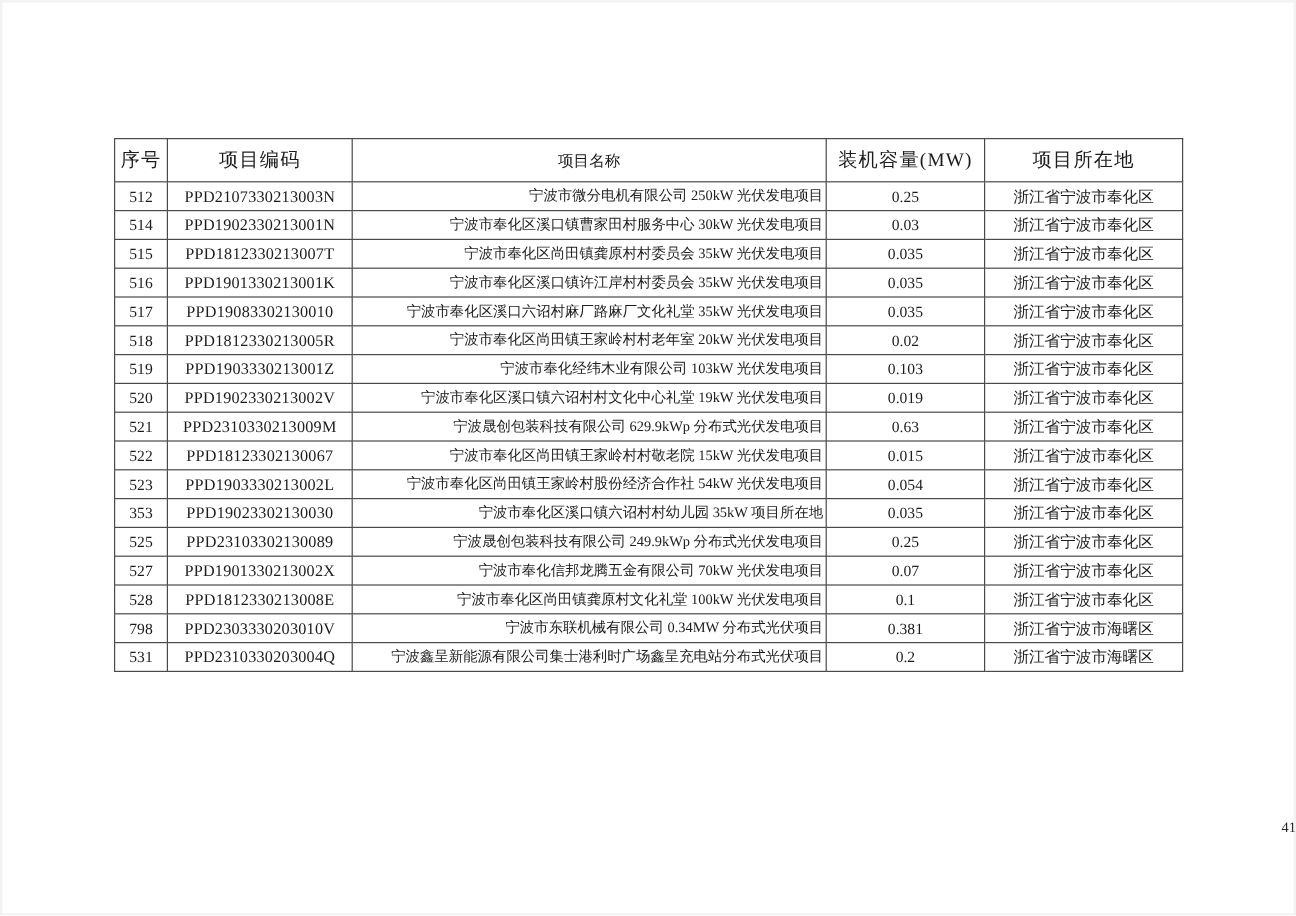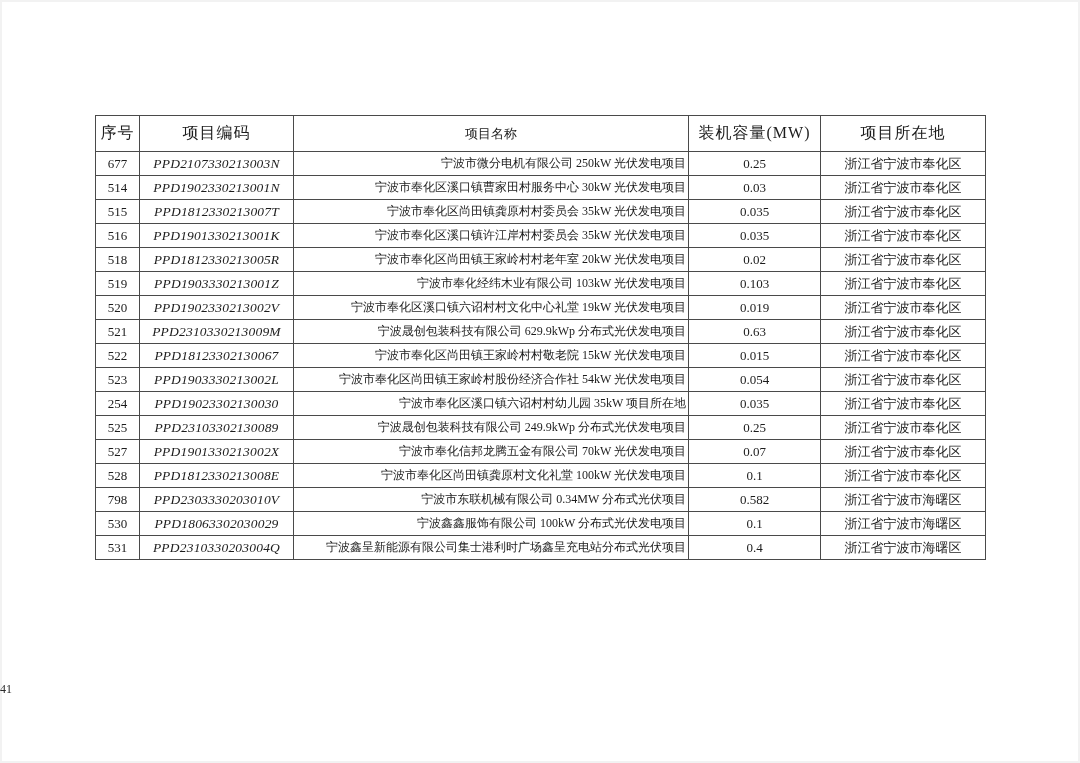--- a/index.html
+++ b/index.html
@@ -49,33 +49,32 @@
     letter-spacing: 0;
   }
   table.project-table tbody td {
     height: 23px;
     font-size: 13px;
     text-align: center;
   }
   table.project-table tbody td.col-code {
     font-size: 13.5px;
     letter-spacing: 0.2px;
-    font-style: italic;
   }
   table.project-table tbody td.col-name {
     text-align: right;
     font-size: 12px;
     padding-left: 3px;
   }
   .page-number {
     position: absolute;
     left: 0;
     right: 0;
     top: 682px;
-    text-align: left;
+    text-align: right;
     font-size: 12px;
     color: #2a2a2a;
   }
 </style>
 </head>
 <body>
 
 <div class="page">
 
   <table class="project-table">
@@ -90,21 +89,21 @@
       <tr>
         <th>序号</th>
         <th>项目编码</th>
         <th class="small-hdr">项目名称</th>
         <th>装机容量(MW)</th>
         <th>项目所在地</th>
       </tr>
     </thead>
     <tbody id="table-body">
         <tr>
-          <td class="col-serial">677</td>
+          <td class="col-serial">512</td>
           <td class="col-code">PPD2107330213003N</td>
           <td class="col-name">宁波市微分电机有限公司 250kW 光伏发电项目</td>
           <td class="col-capacity">0.25</td>
           <td class="col-location">浙江省宁波市奉化区</td>
         </tr>
         <tr>
           <td class="col-serial">514</td>
           <td class="col-code">PPD1902330213001N</td>
           <td class="col-name">宁波市奉化区溪口镇曹家田村服务中心 30kW 光伏发电项目</td>
           <td class="col-capacity">0.03</td>
@@ -118,20 +117,27 @@
           <td class="col-location">浙江省宁波市奉化区</td>
         </tr>
         <tr>
           <td class="col-serial">516</td>
           <td class="col-code">PPD1901330213001K</td>
           <td class="col-name">宁波市奉化区溪口镇许江岸村村委员会 35kW 光伏发电项目</td>
           <td class="col-capacity">0.035</td>
           <td class="col-location">浙江省宁波市奉化区</td>
         </tr>
         <tr>
+          <td class="col-serial">517</td>
+          <td class="col-code">PPD19083302130010</td>
+          <td class="col-name">宁波市奉化区溪口六诏村麻厂路麻厂文化礼堂 35kW 光伏发电项目</td>
+          <td class="col-capacity">0.035</td>
+          <td class="col-location">浙江省宁波市奉化区</td>
+        </tr>
+        <tr>
           <td class="col-serial">518</td>
           <td class="col-code">PPD1812330213005R</td>
           <td class="col-name">宁波市奉化区尚田镇王家岭村村老年室 20kW 光伏发电项目</td>
           <td class="col-capacity">0.02</td>
           <td class="col-location">浙江省宁波市奉化区</td>
         </tr>
         <tr>
           <td class="col-serial">519</td>
           <td class="col-code">PPD1903330213001Z</td>
           <td class="col-name">宁波市奉化经纬木业有限公司 103kW 光伏发电项目</td>
@@ -160,21 +166,21 @@
           <td class="col-location">浙江省宁波市奉化区</td>
         </tr>
         <tr>
           <td class="col-serial">523</td>
           <td class="col-code">PPD1903330213002L</td>
           <td class="col-name">宁波市奉化区尚田镇王家岭村股份经济合作社 54kW 光伏发电项目</td>
           <td class="col-capacity">0.054</td>
           <td class="col-location">浙江省宁波市奉化区</td>
         </tr>
         <tr>
-          <td class="col-serial">254</td>
+          <td class="col-serial">353</td>
           <td class="col-code">PPD19023302130030</td>
           <td class="col-name">宁波市奉化区溪口镇六诏村村幼儿园 35kW 项目所在地</td>
           <td class="col-capacity">0.035</td>
           <td class="col-location">浙江省宁波市奉化区</td>
         </tr>
         <tr>
           <td class="col-serial">525</td>
           <td class="col-code">PPD23103302130089</td>
           <td class="col-name">宁波晟创包装科技有限公司 249.9kWp 分布式光伏发电项目</td>
           <td class="col-capacity">0.25</td>
@@ -191,35 +197,28 @@
           <td class="col-serial">528</td>
           <td class="col-code">PPD1812330213008E</td>
           <td class="col-name">宁波市奉化区尚田镇龚原村文化礼堂 100kW 光伏发电项目</td>
           <td class="col-capacity">0.1</td>
           <td class="col-location">浙江省宁波市奉化区</td>
         </tr>
         <tr>
           <td class="col-serial">798</td>
           <td class="col-code">PPD2303330203010V</td>
           <td class="col-name">宁波市东联机械有限公司 0.34MW 分布式光伏项目</td>
-          <td class="col-capacity">0.582</td>
-          <td class="col-location">浙江省宁波市海曙区</td>
-        </tr>
-        <tr>
-          <td class="col-serial">530</td>
-          <td class="col-code">PPD18063302030029</td>
-          <td class="col-name">宁波鑫鑫服饰有限公司 100kW 分布式光伏发电项目</td>
-          <td class="col-capacity">0.1</td>
+          <td class="col-capacity">0.381</td>
           <td class="col-location">浙江省宁波市海曙区</td>
         </tr>
         <tr>
           <td class="col-serial">531</td>
           <td class="col-code">PPD2310330203004Q</td>
           <td class="col-name">宁波鑫呈新能源有限公司集士港利时广场鑫呈充电站分布式光伏项目</td>
-          <td class="col-capacity">0.4</td>
+          <td class="col-capacity">0.2</td>
           <td class="col-location">浙江省宁波市海曙区</td>
         </tr>
       </tbody>
   </table>
 
   <div class="page-number">41</div>
 
 </div>
 
 </body></html>

